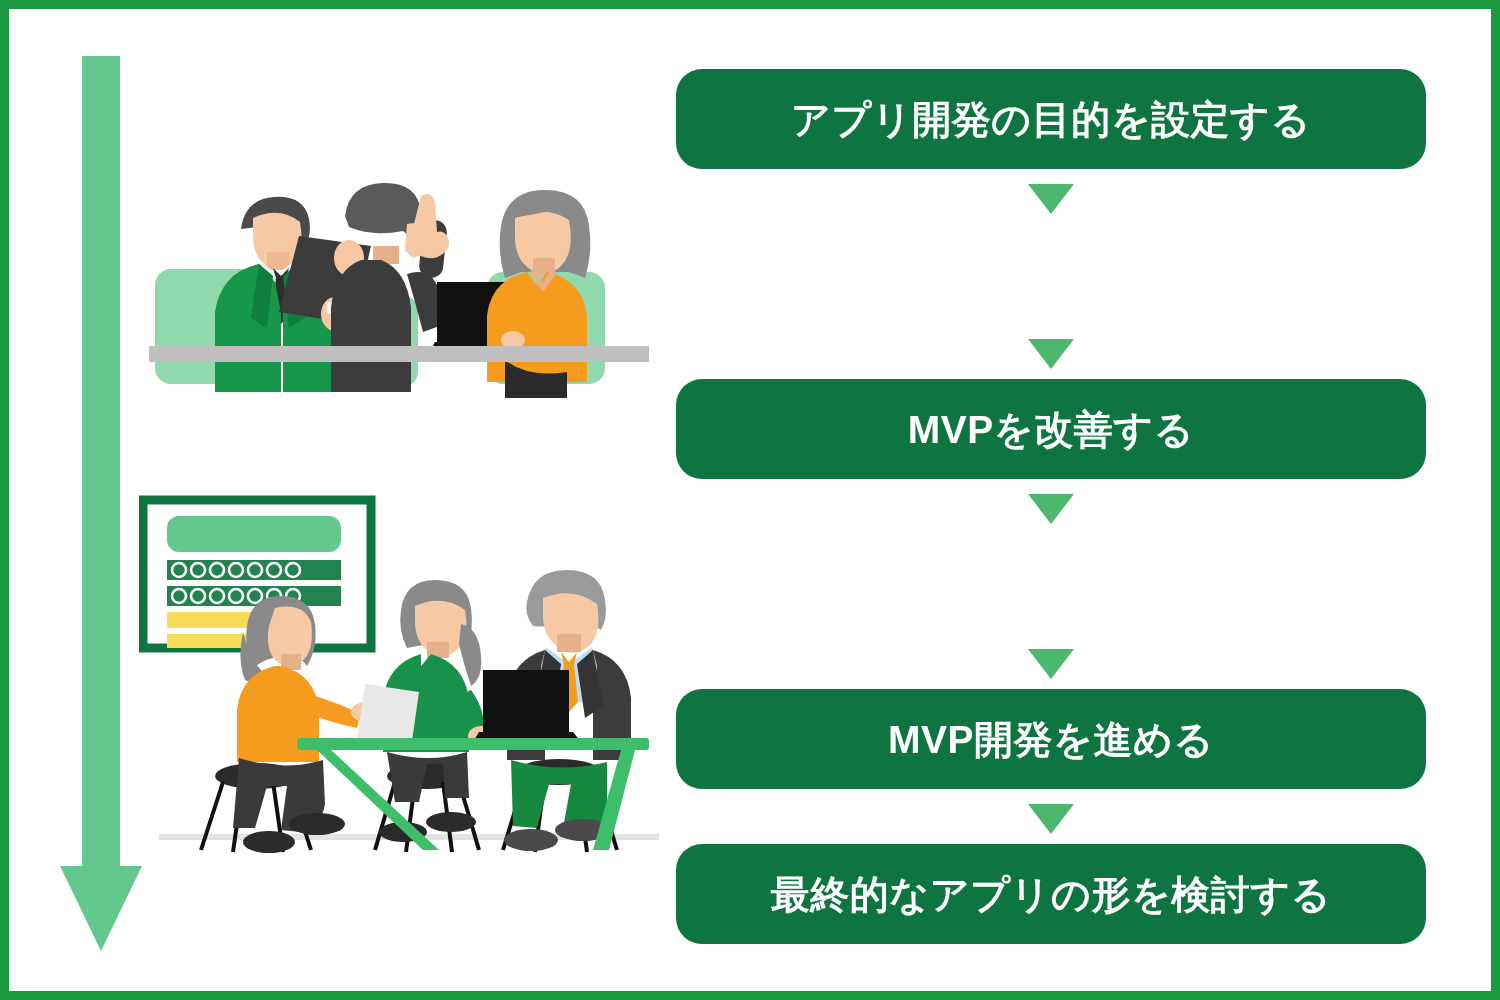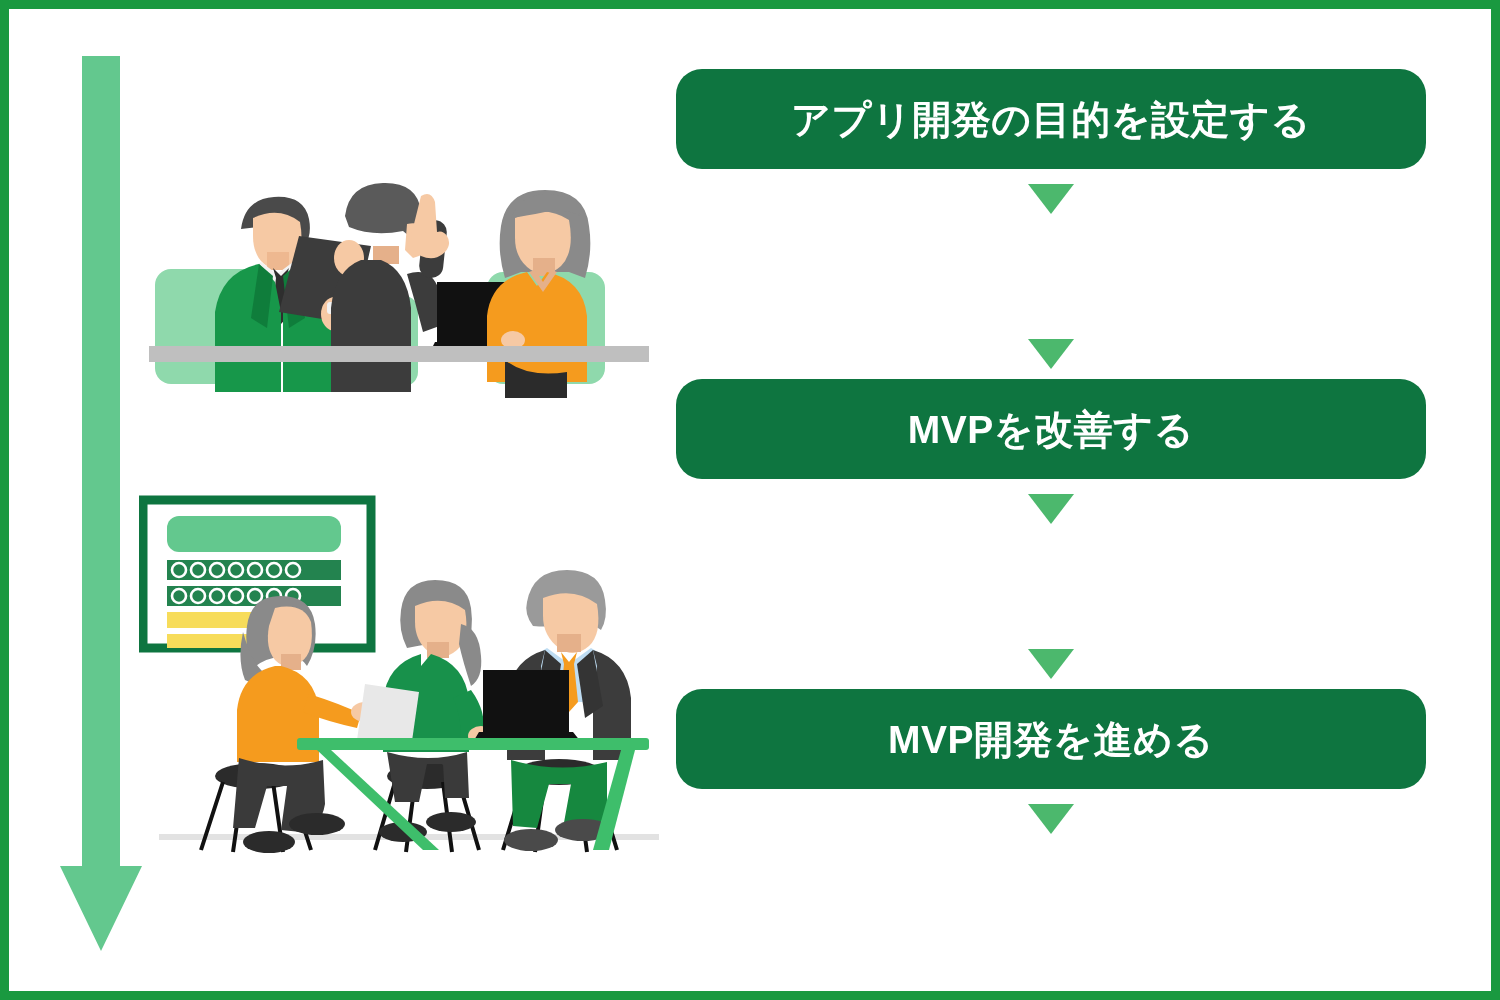--- a/index.html
+++ b/index.html
@@ -259,16 +259,19 @@
     </div>
     <div class="step-arrow" style="top:434px"></div>
 
     <div class="step-arrow" style="top:589px"></div>
 
     <div class="step-box" style="top:629px">
       <span class="step-label">MVP開発を進める</span>
     </div>
     <div class="step-arrow" style="top:744px"></div>
 
+    <div class="step-box" style="top:784px">
+      <span class="step-label">最終的なアプリの形を検討する</span>
+    </div>
 
   </div>
 
 </div>
 
 </body></html>

